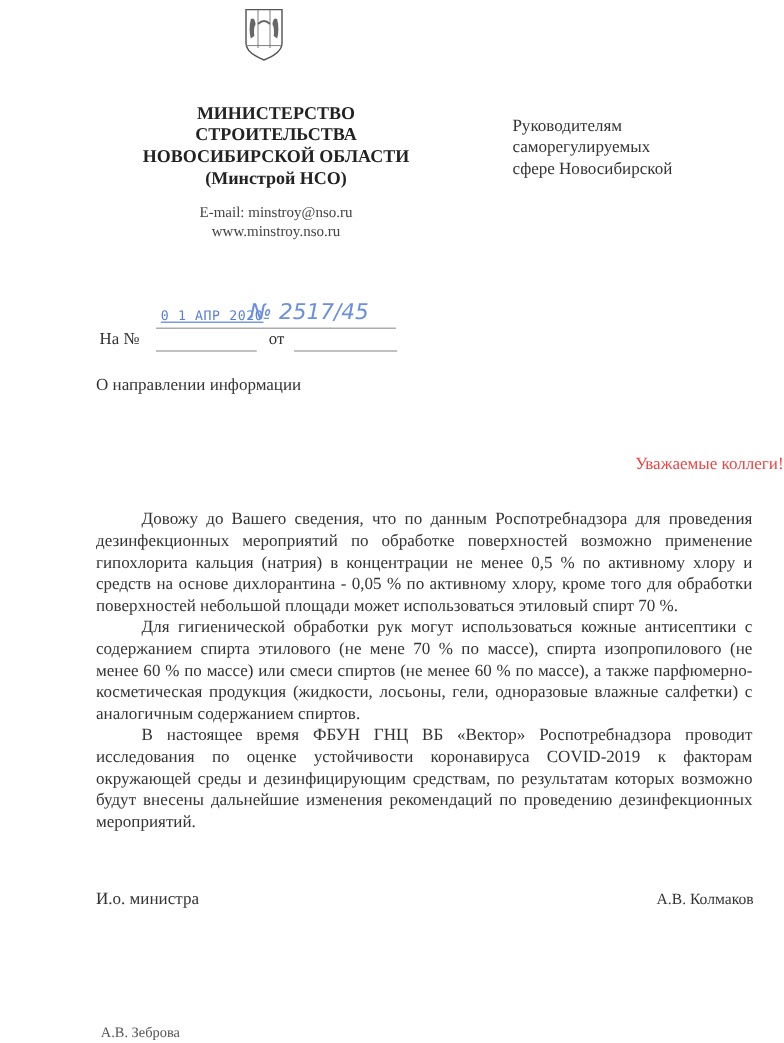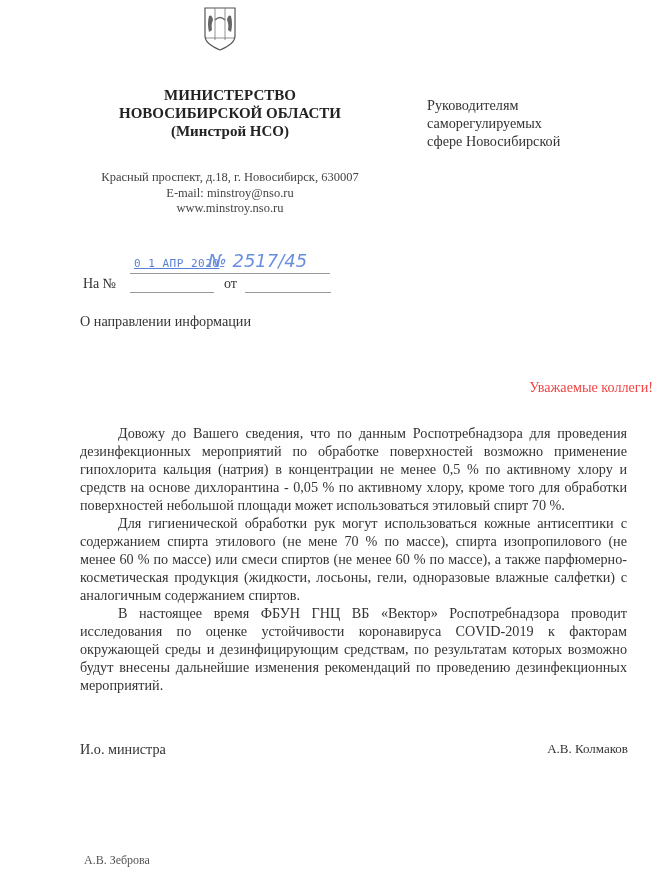--- a/index.html
+++ b/index.html
@@ -39,26 +39,26 @@
     <line x1="22" y1="2" x2="22" y2="34" stroke="#777" stroke-width="0.8"></line>
     <line x1="2" y1="32" x2="32" y2="32" stroke="#777" stroke-width="0.8"></line>
     <path d="M6 10 Q9 8 10 14 Q8 18 9 24 L6 26 Q4 18 6 10 Z" fill="#666"></path>
     <path d="M28 10 Q25 8 24 14 Q26 18 25 24 L28 26 Q30 18 28 10 Z" fill="#666"></path>
     <path d="M12 14 Q17 9 22 14" fill="none" stroke="#666" stroke-width="1.5"></path>
   </svg>
 </div>
 
 <div class="abs org">
   <div>МИНИСТЕРСТВО</div>
+  <div>СТРОИТЕЛЬСТВА</div>
   <div>НОВОСИБИРСКОЙ ОБЛАСТИ</div>
   <div>(Минстрой НСО)</div>
 </div>
 
 <div class="abs addr">
-  <div>Красный проспект, д.18, г. Новосибирск, 630007</div>
   <div><span>E-mail: </span><a>minstroy@nso.ru</a></div>
   <div><a>www.minstroy.nso.ru</a></div>
 </div>
 
 <div class="abs recipient">
   <div>Руководителям</div>
   <div>саморегулируемых</div>
   <div>сфере Новосибирской</div>
 </div>
 

